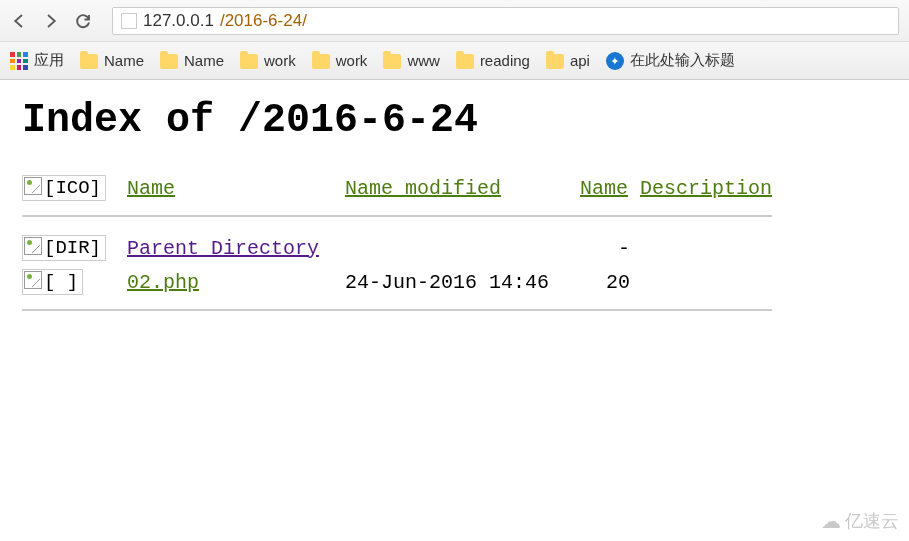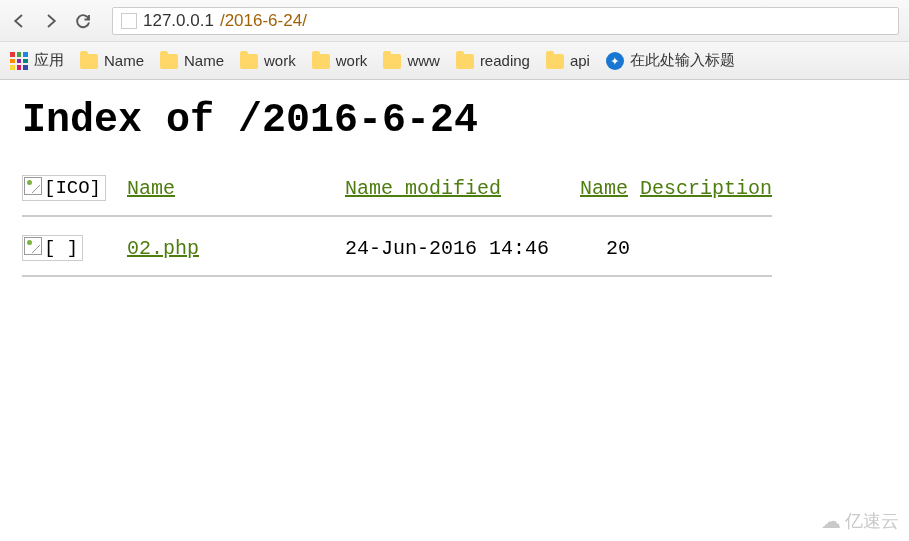--- a/index.html
+++ b/index.html
@@ -141,20 +141,30 @@
       <th><a href="#">Description</a></th>
     </tr>
     <tr class="hr-row">
           <td colspan="5">
             <hr>
           </td>
         </tr>
     <tr>
       <td class="col-icon"><span class="broken-img">
               <span class="broken-icon"></span>
+              <span>[DIR]</span>
+            </span></td>
+      <td class="col-name"><a href="#" class="visited">Parent Directory</a></td>
+      <td class="col-mod"></td>
+      <td class="col-size">-</td>
+      <td></td>
+    </tr>
+    <tr>
+      <td class="col-icon"><span class="broken-img">
+              <span class="broken-icon"></span>
               <span>[  ]</span>
             </span></td>
       <td class="col-name"><a href="#">02.php</a></td>
       <td class="col-mod">24-Jun-2016 14:46</td>
       <td class="col-size">20</td>
       <td></td>
     </tr>
     <tr class="hr-row">
           <td colspan="5">
             <hr>

